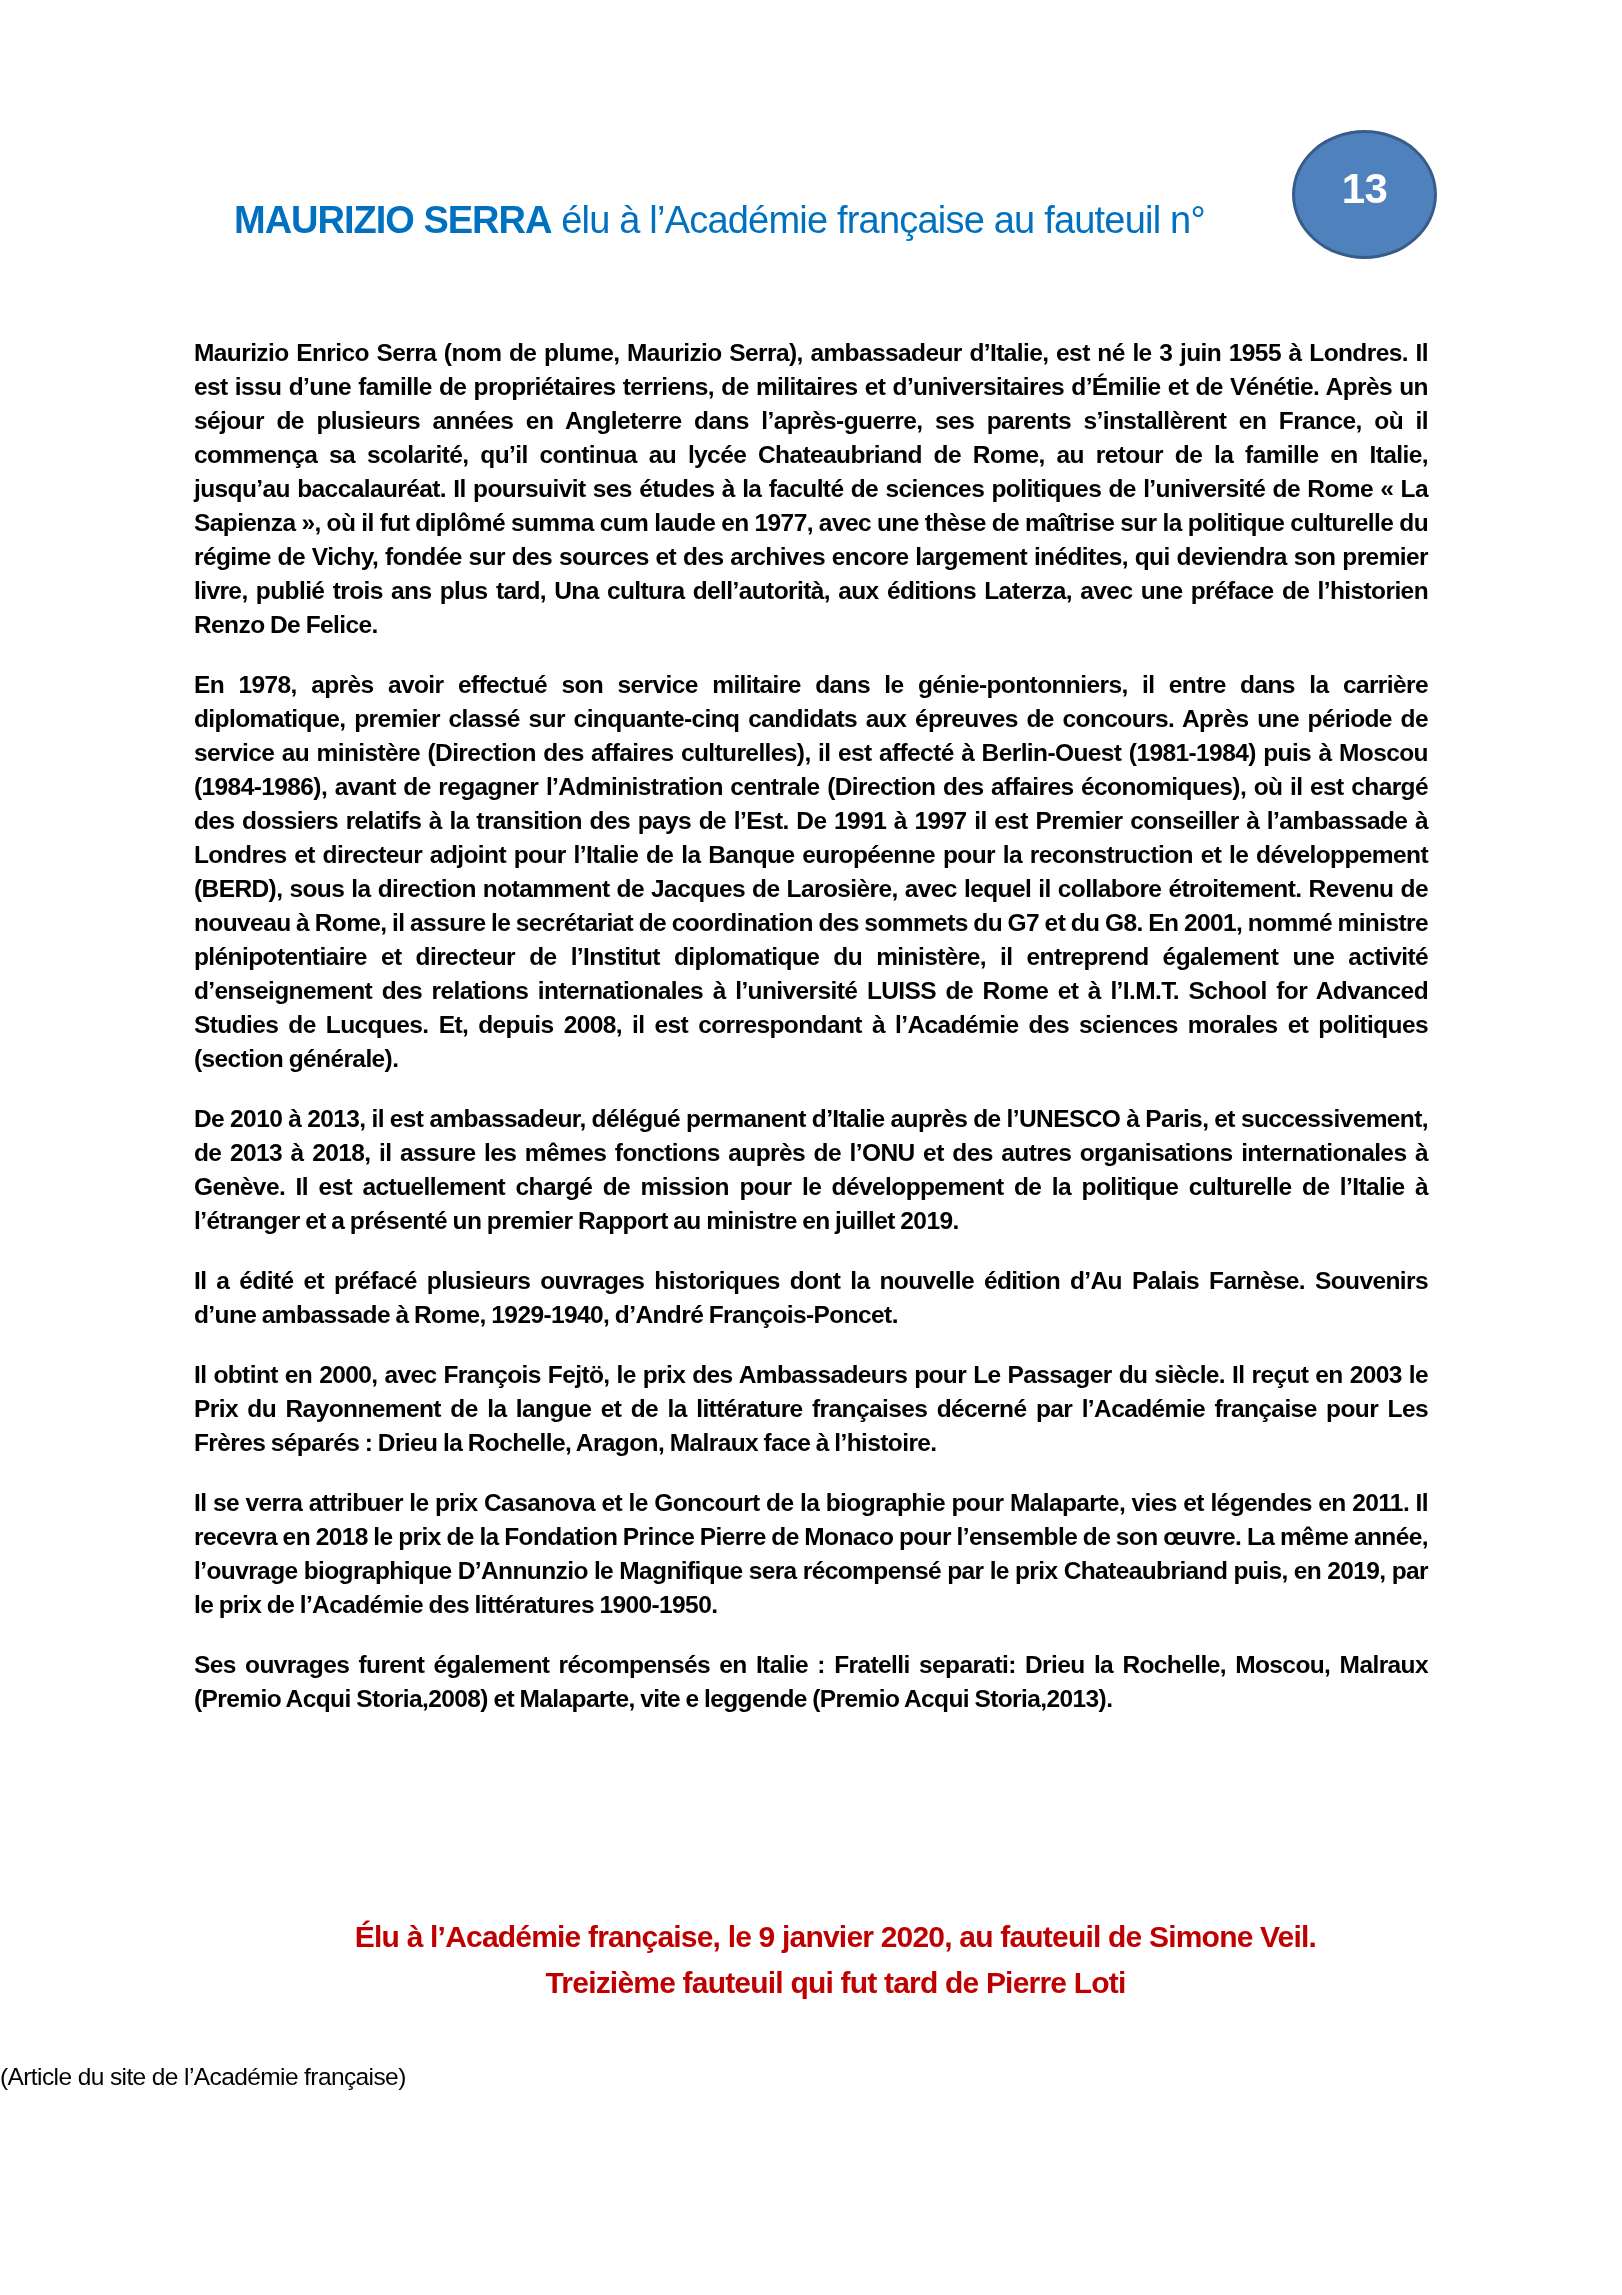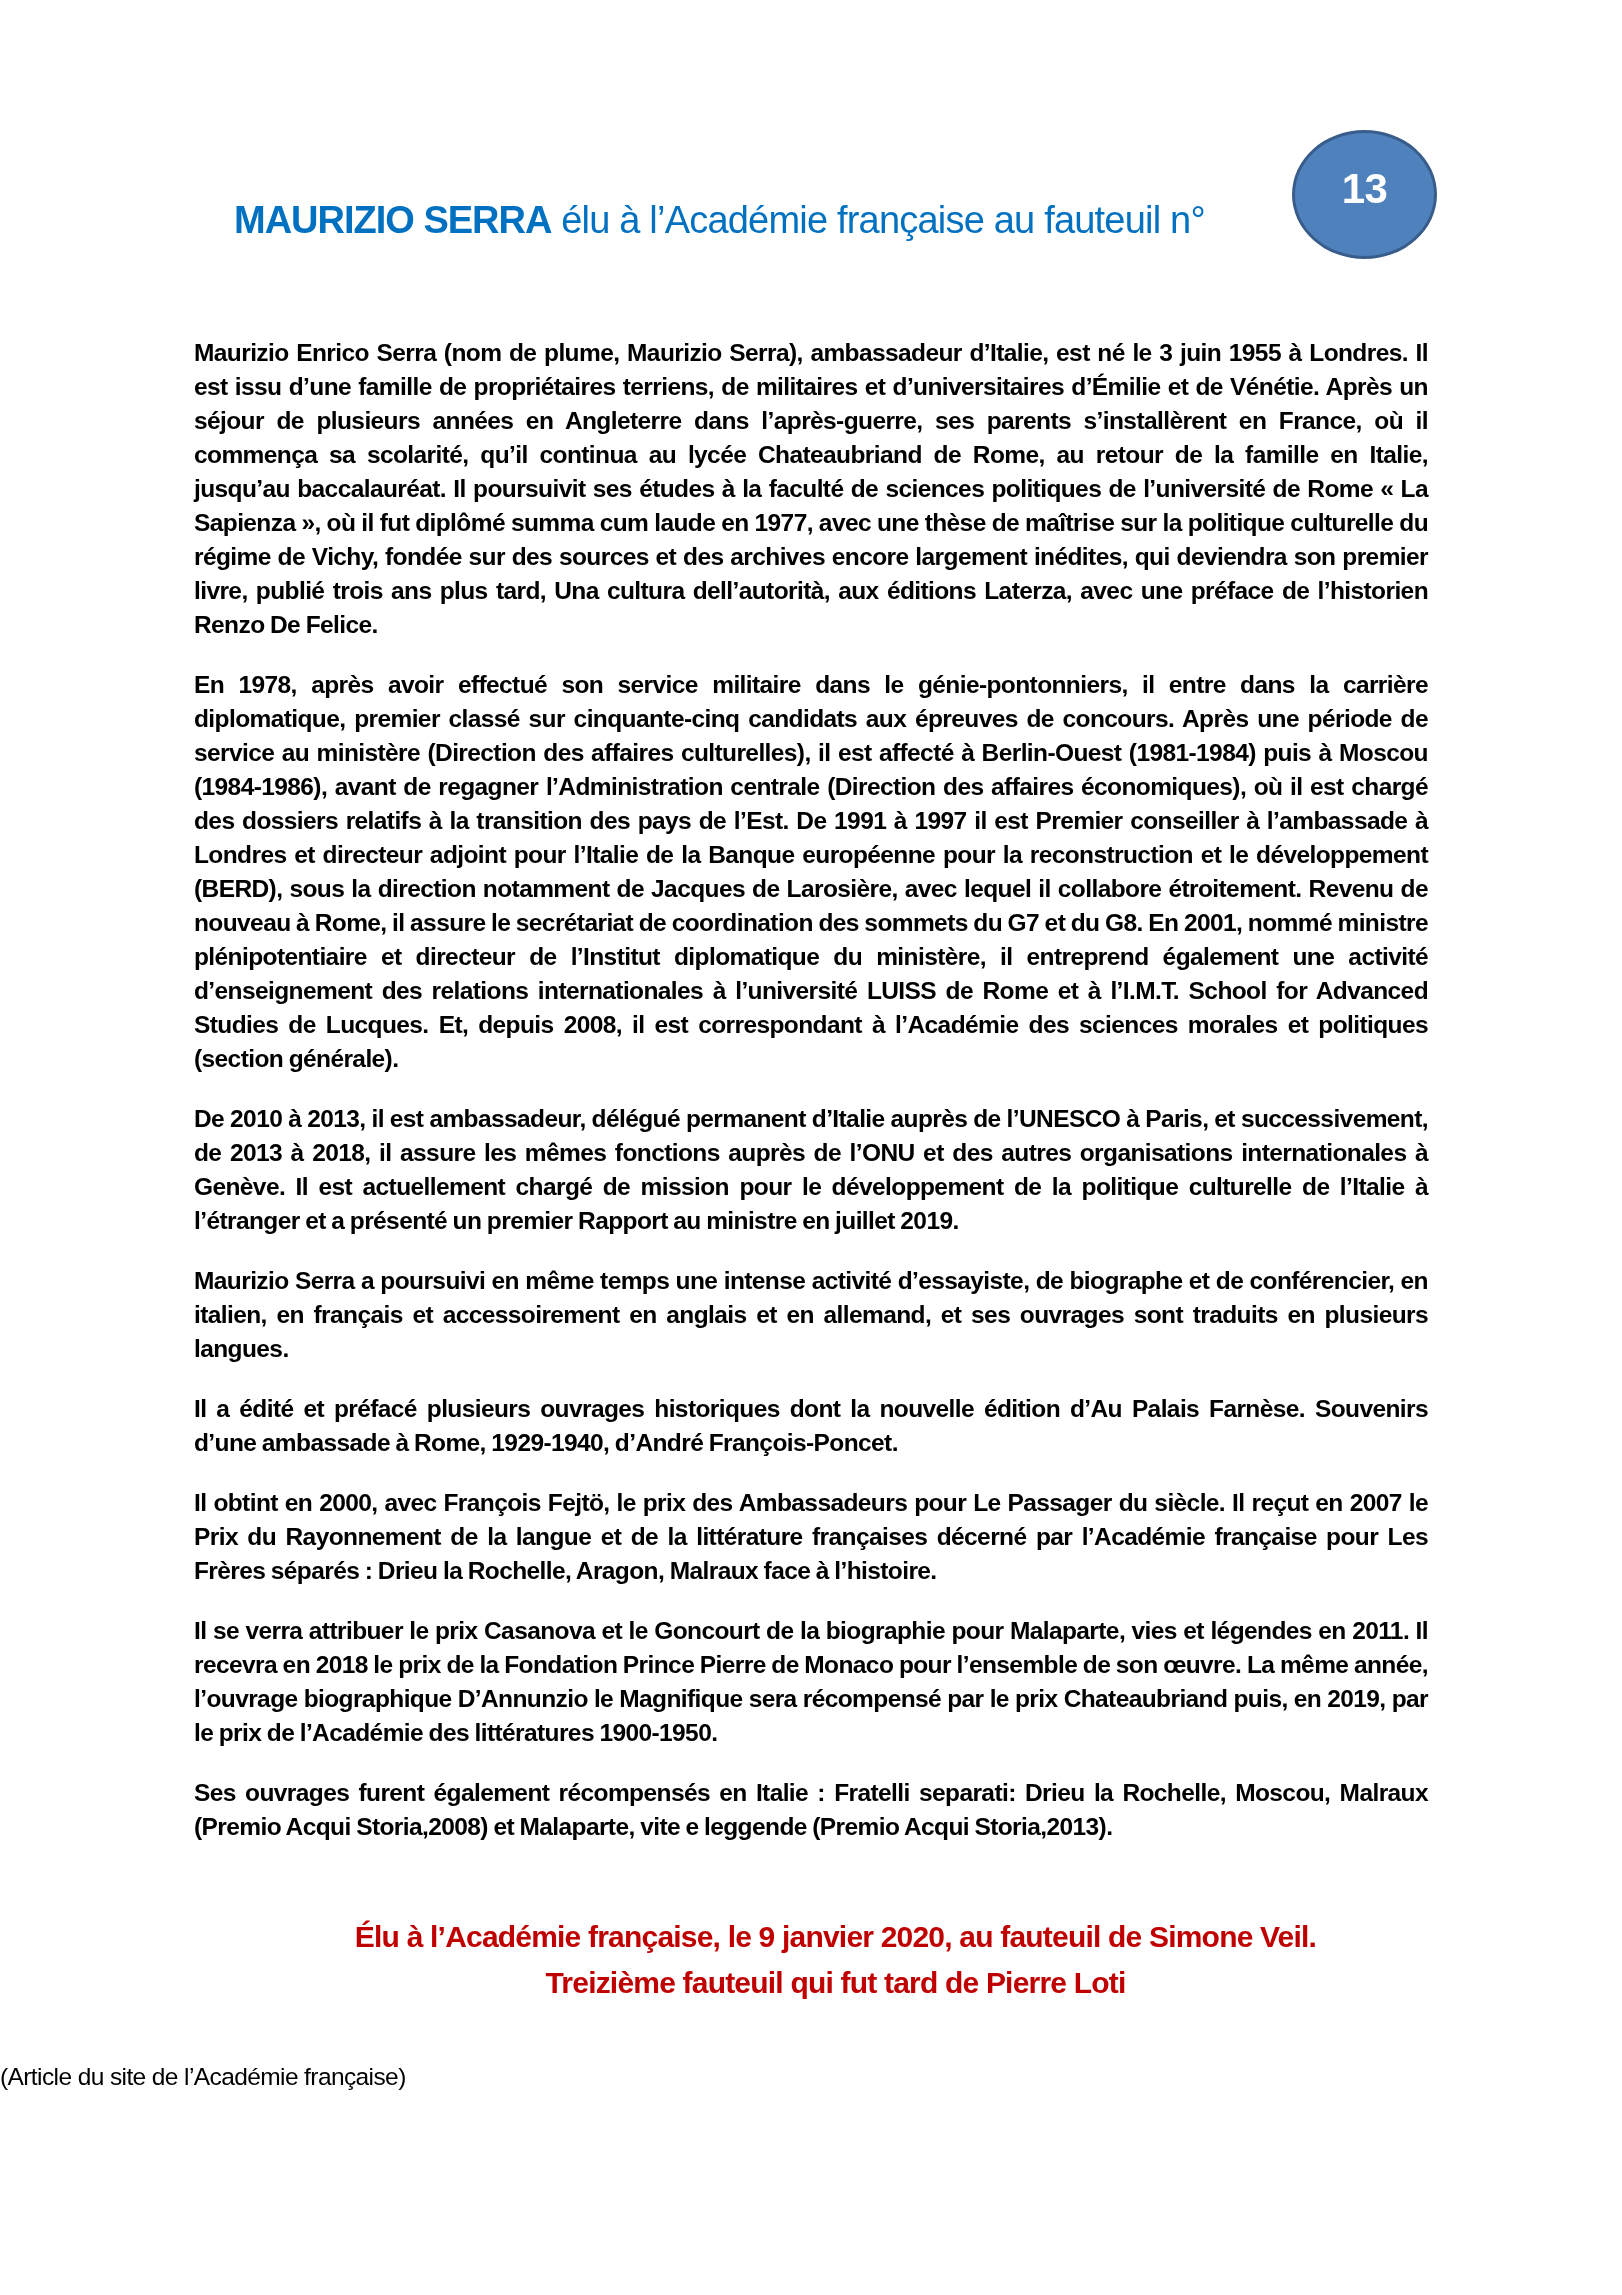--- a/index.html
+++ b/index.html
@@ -110,23 +110,22 @@
   </div>
 
   <div class="badge">
     <span>13</span>
   </div>
 
   <div class="body">
     <p class="para">Maurizio Enrico Serra (nom de plume, Maurizio Serra), ambassadeur d’Italie, est né le 3 juin 1955 à Londres. Il est issu d’une famille de propriétaires terriens, de militaires et d’universitaires d’Émilie et de Vénétie. Après un séjour de plusieurs années en Angleterre dans l’après-guerre, ses parents s’installèrent en France, où il commença sa scolarité, qu’il continua au lycée Chateaubriand de Rome, au retour de la famille en Italie, jusqu’au baccalauréat. Il poursuivit ses études à la faculté de sciences politiques de l’université de Rome « La Sapienza », où il fut diplômé summa cum laude en 1977, avec une thèse de maîtrise sur la politique culturelle du régime de Vichy, fondée sur des sources et des archives encore largement inédites, qui deviendra son premier livre, publié trois ans plus tard, Una cultura dell’autorità, aux éditions Laterza, avec une préface de l’historien Renzo De Felice.</p>
     <p class="para">En 1978, après avoir effectué son service militaire dans le génie-pontonniers, il entre dans la carrière diplomatique, premier classé sur cinquante-cinq candidats aux épreuves de concours. Après une période de service au ministère (Direction des affaires culturelles), il est affecté à Berlin-Ouest (1981-1984) puis à Moscou (1984-1986), avant de regagner l’Administration centrale (Direction des affaires économiques), où il est chargé des dossiers relatifs à la transition des pays de l’Est. De 1991 à 1997 il est Premier conseiller à l’ambassade à Londres et directeur adjoint pour l’Italie de la Banque européenne pour la reconstruction et le développement (BERD), sous la direction notamment de Jacques de Larosière, avec lequel il collabore étroitement. Revenu de nouveau à Rome, il assure le secrétariat de coordination des sommets du G7 et du G8. En 2001, nommé ministre plénipotentiaire et directeur de l’Institut diplomatique du ministère, il entreprend également une activité d’enseignement des relations internationales à l’université LUISS de Rome et à l’I.M.T. School for Advanced Studies de Lucques. Et, depuis 2008, il est correspondant à l’Académie des sciences morales et politiques (section générale).</p>
     <p class="para">De 2010 à 2013, il est ambassadeur, délégué permanent d’Italie auprès de l’UNESCO à Paris, et successivement, de 2013 à 2018, il assure les mêmes fonctions auprès de l’ONU et des autres organisations internationales à Genève. Il est actuellement chargé de mission pour le développement de la politique culturelle de l’Italie à l’étranger et a présenté un premier Rapport au ministre en juillet 2019.</p>
-    <p class="para">Maurizio Serra a poursuivi en même temps une intense activité d’essayiste, de biographe et de conférencier, en italien, en français et accessoirement en anglais et en allemand, et ses ouvrages sont traduits en plusieurs langues.</p>
     <p class="para">Il a édité et préfacé plusieurs ouvrages historiques dont la nouvelle édition d’Au Palais Farnèse. Souvenirs d’une ambassade à Rome, 1929-1940, d’André François-Poncet.</p>
-    <p class="para">Il obtint en 2000, avec François Fejtö, le prix des Ambassadeurs pour Le Passager du siècle. Il reçut en 2007 le Prix du Rayonnement de la langue et de la littérature françaises décerné par l’Académie française pour Les Frères séparés : Drieu la Rochelle, Aragon, Malraux face à l’histoire.</p>
+    <p class="para">Il obtint en 2000, avec François Fejtö, le prix des Ambassadeurs pour Le Passager du siècle. Il reçut en 2003 le Prix du Rayonnement de la langue et de la littérature françaises décerné par l’Académie française pour Les Frères séparés : Drieu la Rochelle, Aragon, Malraux face à l’histoire.</p>
     <p class="para">Il se verra attribuer le prix Casanova et le Goncourt de la biographie pour Malaparte, vies et légendes en 2011. Il recevra en 2018 le prix de la Fondation Prince Pierre de Monaco pour l’ensemble de son œuvre. La même année, l’ouvrage biographique D’Annunzio le Magnifique sera récompensé par le prix Chateaubriand puis, en 2019, par le prix de l’Académie des littératures 1900-1950.</p>
     <p class="para">Ses ouvrages furent également récompensés en Italie : Fratelli separati: Drieu la Rochelle, Moscou, Malraux (Premio Acqui Storia,2008) et Malaparte, vite e leggende (Premio Acqui Storia,2013).</p>
   </div>
 
   <div class="closing">
     <div>Élu à l’Académie française, le 9 janvier 2020, au fauteuil de Simone Veil.</div>
     <div>Treizième fauteuil qui fut tard de Pierre Loti</div>
   </div>
 
   <div class="source">(Article du site de l’Académie française)</div>

